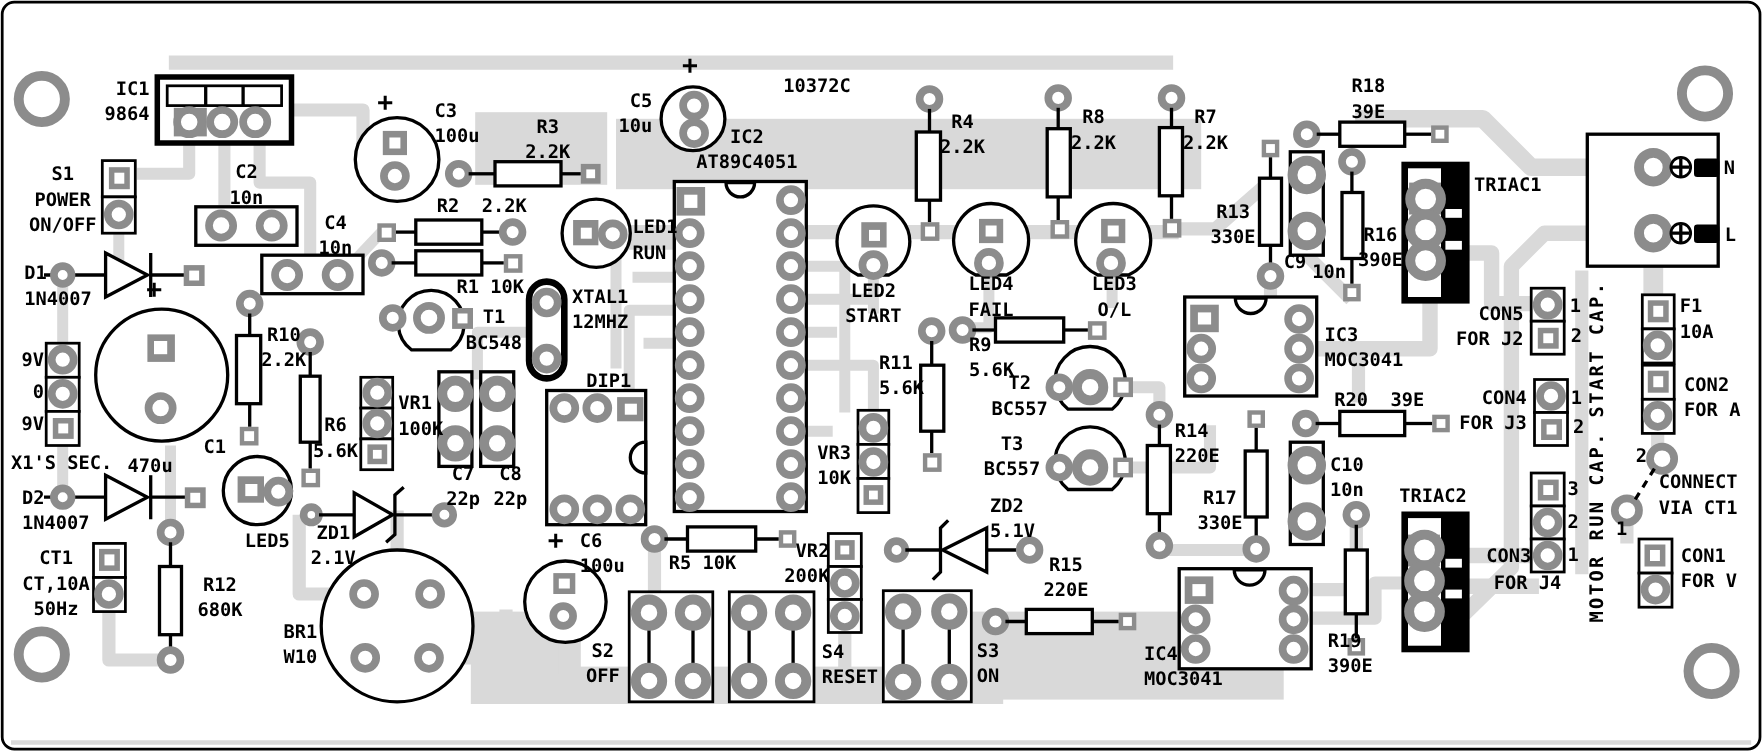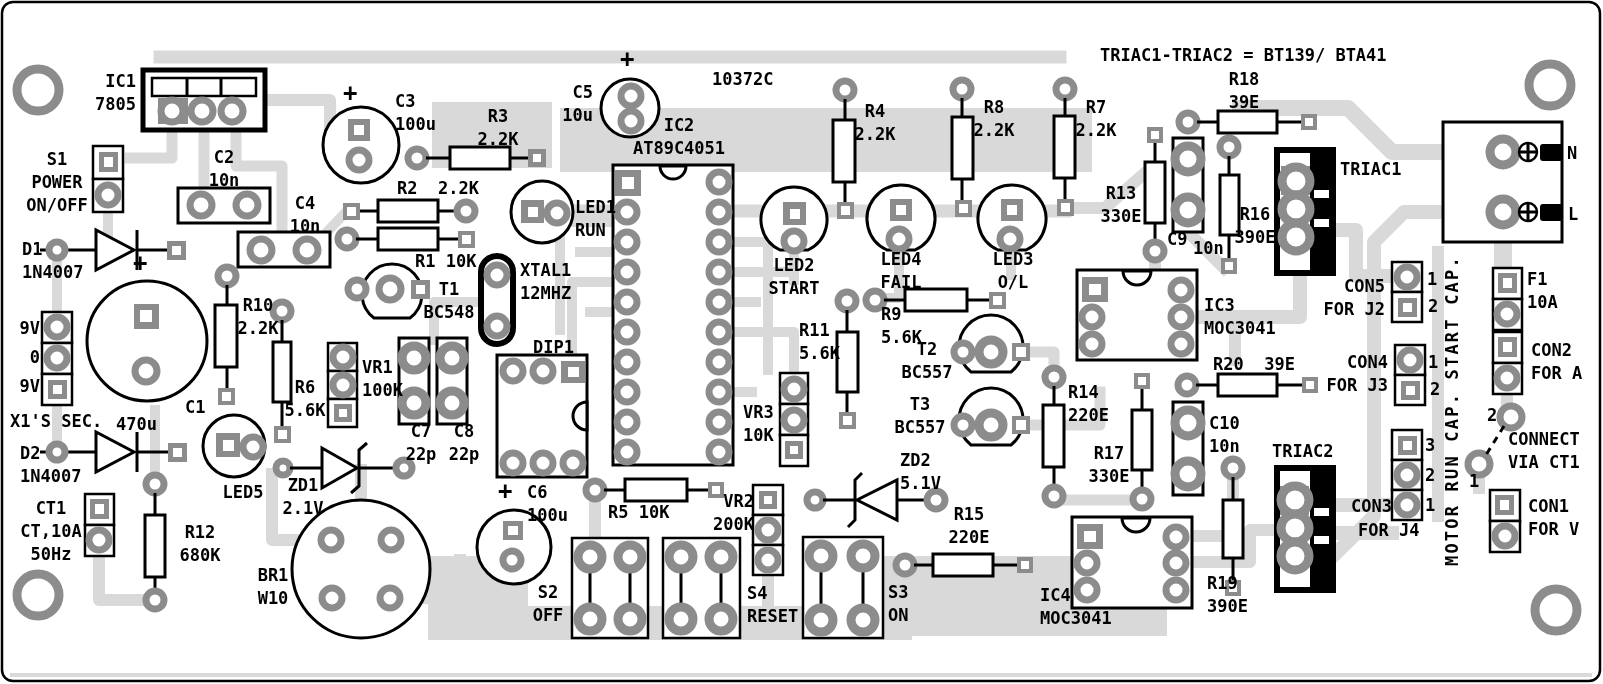--- a/index.html
+++ b/index.html
@@ -684,24 +684,23 @@
     <rect class="bk" x="1540" y="144" width="23" height="17" rx="3"></rect>
     <circle class="br" cx="1503" cy="212" r="13"></circle>
     <circle class="cmp2" cx="1528" cy="212" r="9"></circle>
     <path class="ld" stroke-width="2.5" d="M1528,204 V220 M1520,212 H1536"></path>
     <rect class="bk" x="1540" y="204" width="23" height="17" rx="3"></rect>
   </g>
 
   <rect x="2" y="2" width="1598" height="679" rx="11" fill="none" stroke="#000" stroke-width="2.5"></rect>
 </svg>
 
-<div class="lb" style="left:1100px;top:44px">TRIAC1-TRIAC2 = BT139/ BTA41</div>
 <div class="lb" style="left:712px;top:68px">10372C</div>
 <div class="lb r" style="left:136px;top:70px">IC1
-7805</div>
+9864</div>
 <div class="lb c" style="left:57px;top:148px">S1
 POWER
 ON/OFF</div>
 <div class="lb c" style="left:224px;top:146px">C2
 10n</div>
 <div class="lb c" style="left:305px;top:192px">C4
 10n</div>
 <div class="lb" style="left:22px;top:238px">D1
 1N4007</div>
 <div class="lb plus" style="left:133px;top:252px">+</div>

